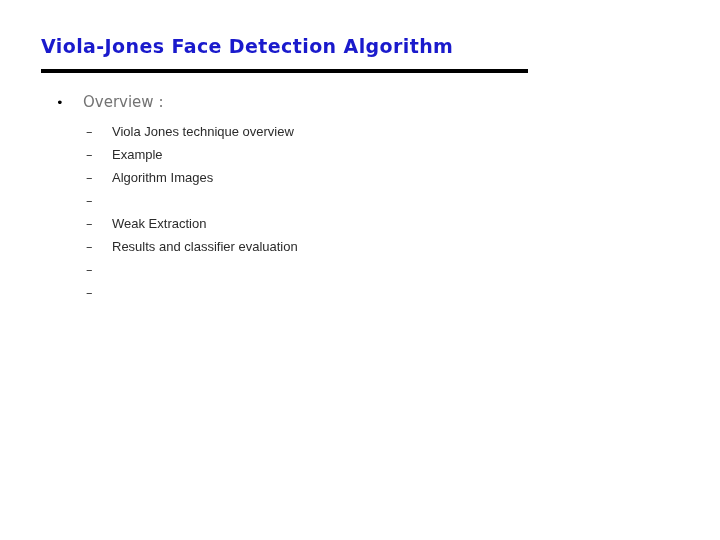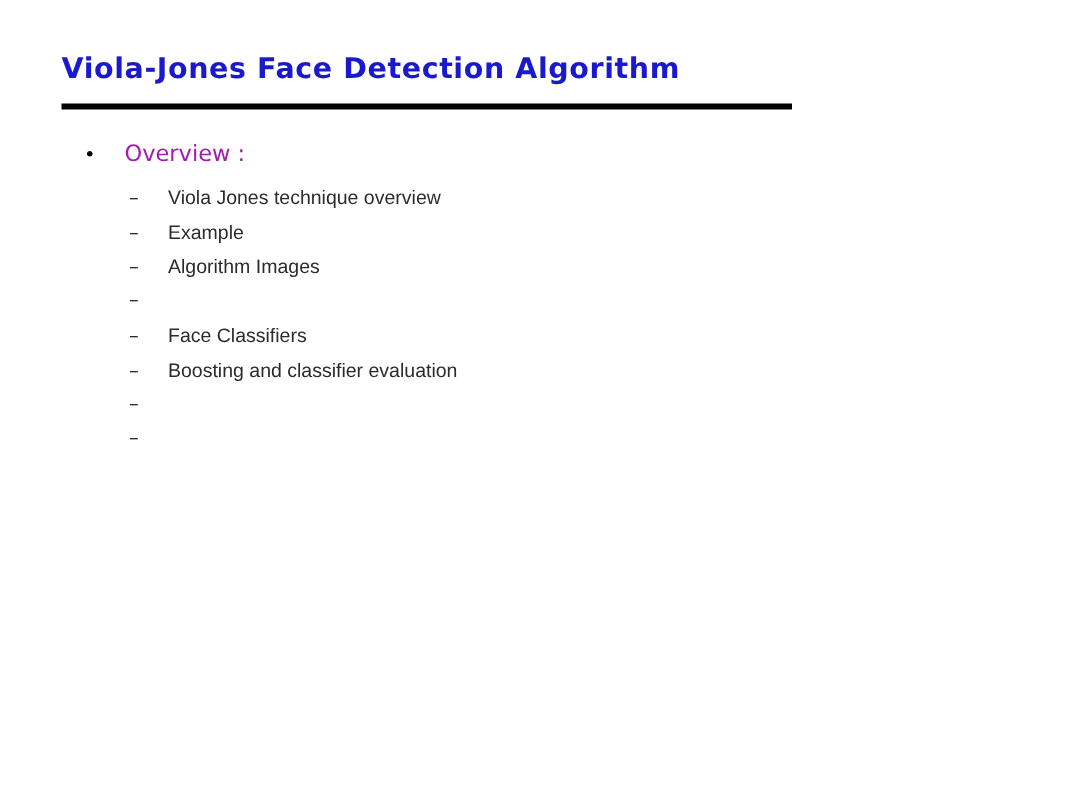--- a/index.html
+++ b/index.html
@@ -64,21 +64,21 @@
     flex: 0 0 auto;
     width: 27px;
     font-size: 13px;
     color: #000000;
     line-height: 20px;
     text-align: left;
   }
   .level1 .label {
     font-family: "DejaVu Sans", sans-serif;
     font-size: 15px;
-    color: #a21caf;
+    color: #737373;
     line-height: 20px;
     white-space: pre;
   }
 
   .sublist {
     position: absolute;
     left: 86px;
     top: 120px;
     width: 600px;
   }
@@ -136,26 +136,26 @@
         <span class="marker">–</span>
         <span class="label">Algorithm Images</span>
       </div>
 
       <div class="level2">
         <span class="marker">–</span>
       </div>
 
       <div class="level2">
         <span class="marker">–</span>
-        <span class="label">Face Classifiers</span>
+        <span class="label">Weak Extraction</span>
       </div>
 
       <div class="level2">
         <span class="marker">–</span>
-        <span class="label">Boosting and classifier evaluation</span>
+        <span class="label">Results and classifier evaluation</span>
       </div>
 
       <div class="level2">
         <span class="marker">–</span>
       </div>
 
       <div class="level2">
         <span class="marker">–</span>
       </div>
 

